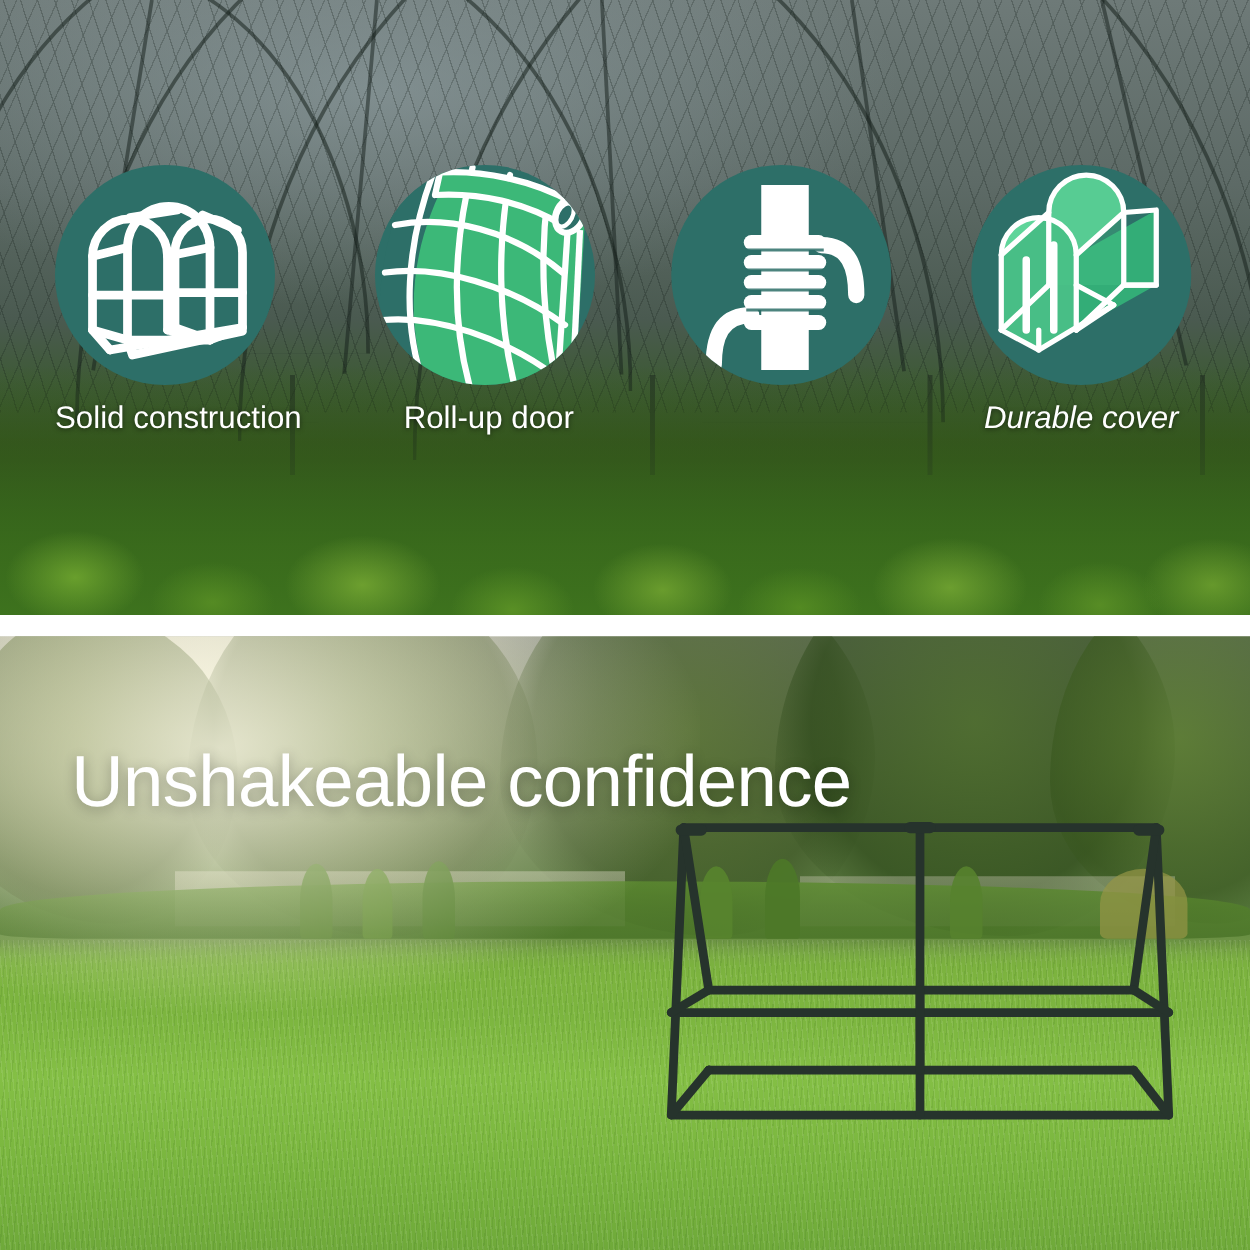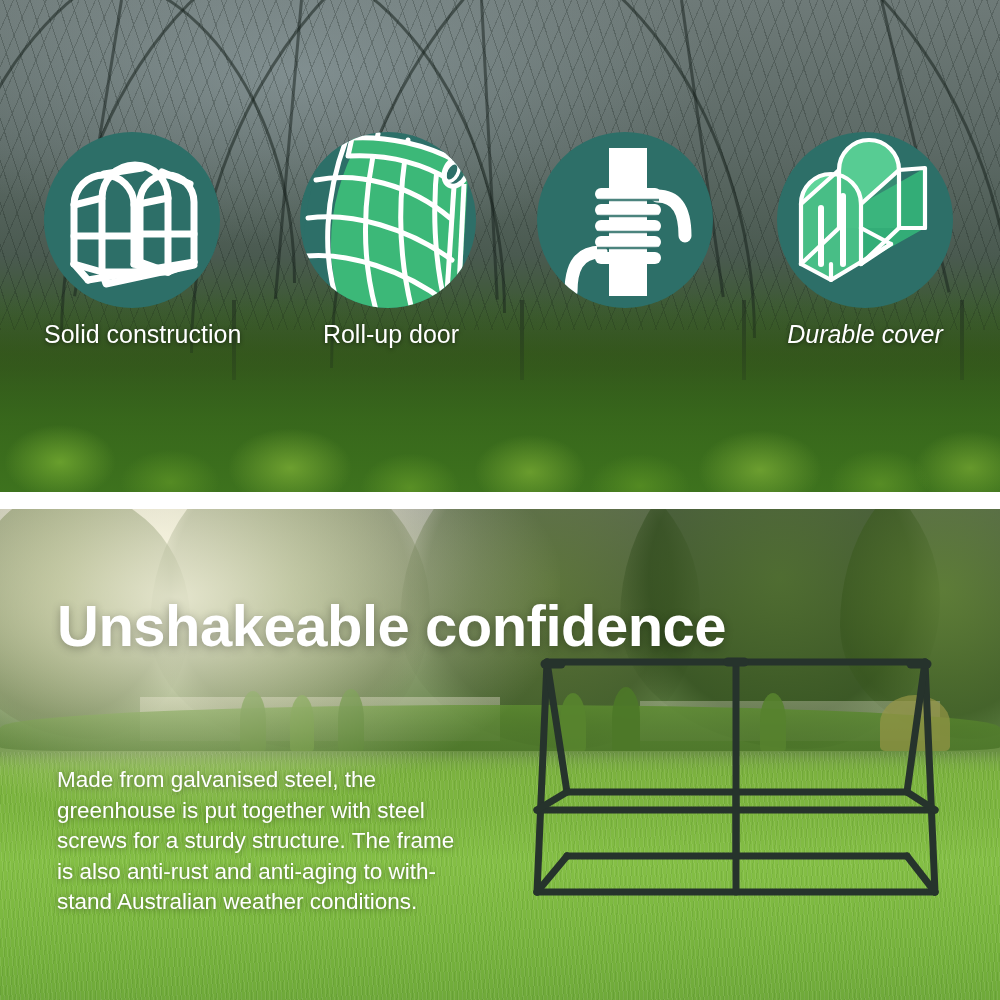--- a/index.html
+++ b/index.html
@@ -278,21 +278,20 @@
           <path d="M221 142 L 221 206"></path>
         </g>
         <g stroke="#26332c" stroke-width="9" fill="none" stroke-linecap="round">
           <path d="M30 14 H 46"></path>
           <path d="M396 14 H 412"></path>
           <path d="M213 12 H 229"></path>
         </g>
       </svg>
     </div>
 
-    <div style="position:absolute;left:57px;top:88px;color:#fff;font-size:58px;font-weight:bold;line-height:.99;letter-spacing:-.5px;text-shadow:0 2px 10px rgba(0,0,0,.30);">
+    <div style="position:absolute;left:57px;top:88px;color:#fff;font-size:58px;font-weight:normal;line-height:.99;letter-spacing:-.5px;text-shadow:0 2px 10px rgba(0,0,0,.30);">
       <span>Unshakeable</span>
       <span class="l2">confidence</span>
     </div>
 
-    <div style="position:absolute;left:57px;top:256px;width:410px;color:#fff;font-size:22.5px;line-height:1.36;text-shadow:0 1px 6px rgba(0,0,0,.42);">Made from galvanised steel, the greenhouse is put together with steel screws for a sturdy structure. The frame is also anti-rust and anti-aging to with-stand Australian weather conditions.</div>
   </div>
 
 </div>
 
 </body></html>

